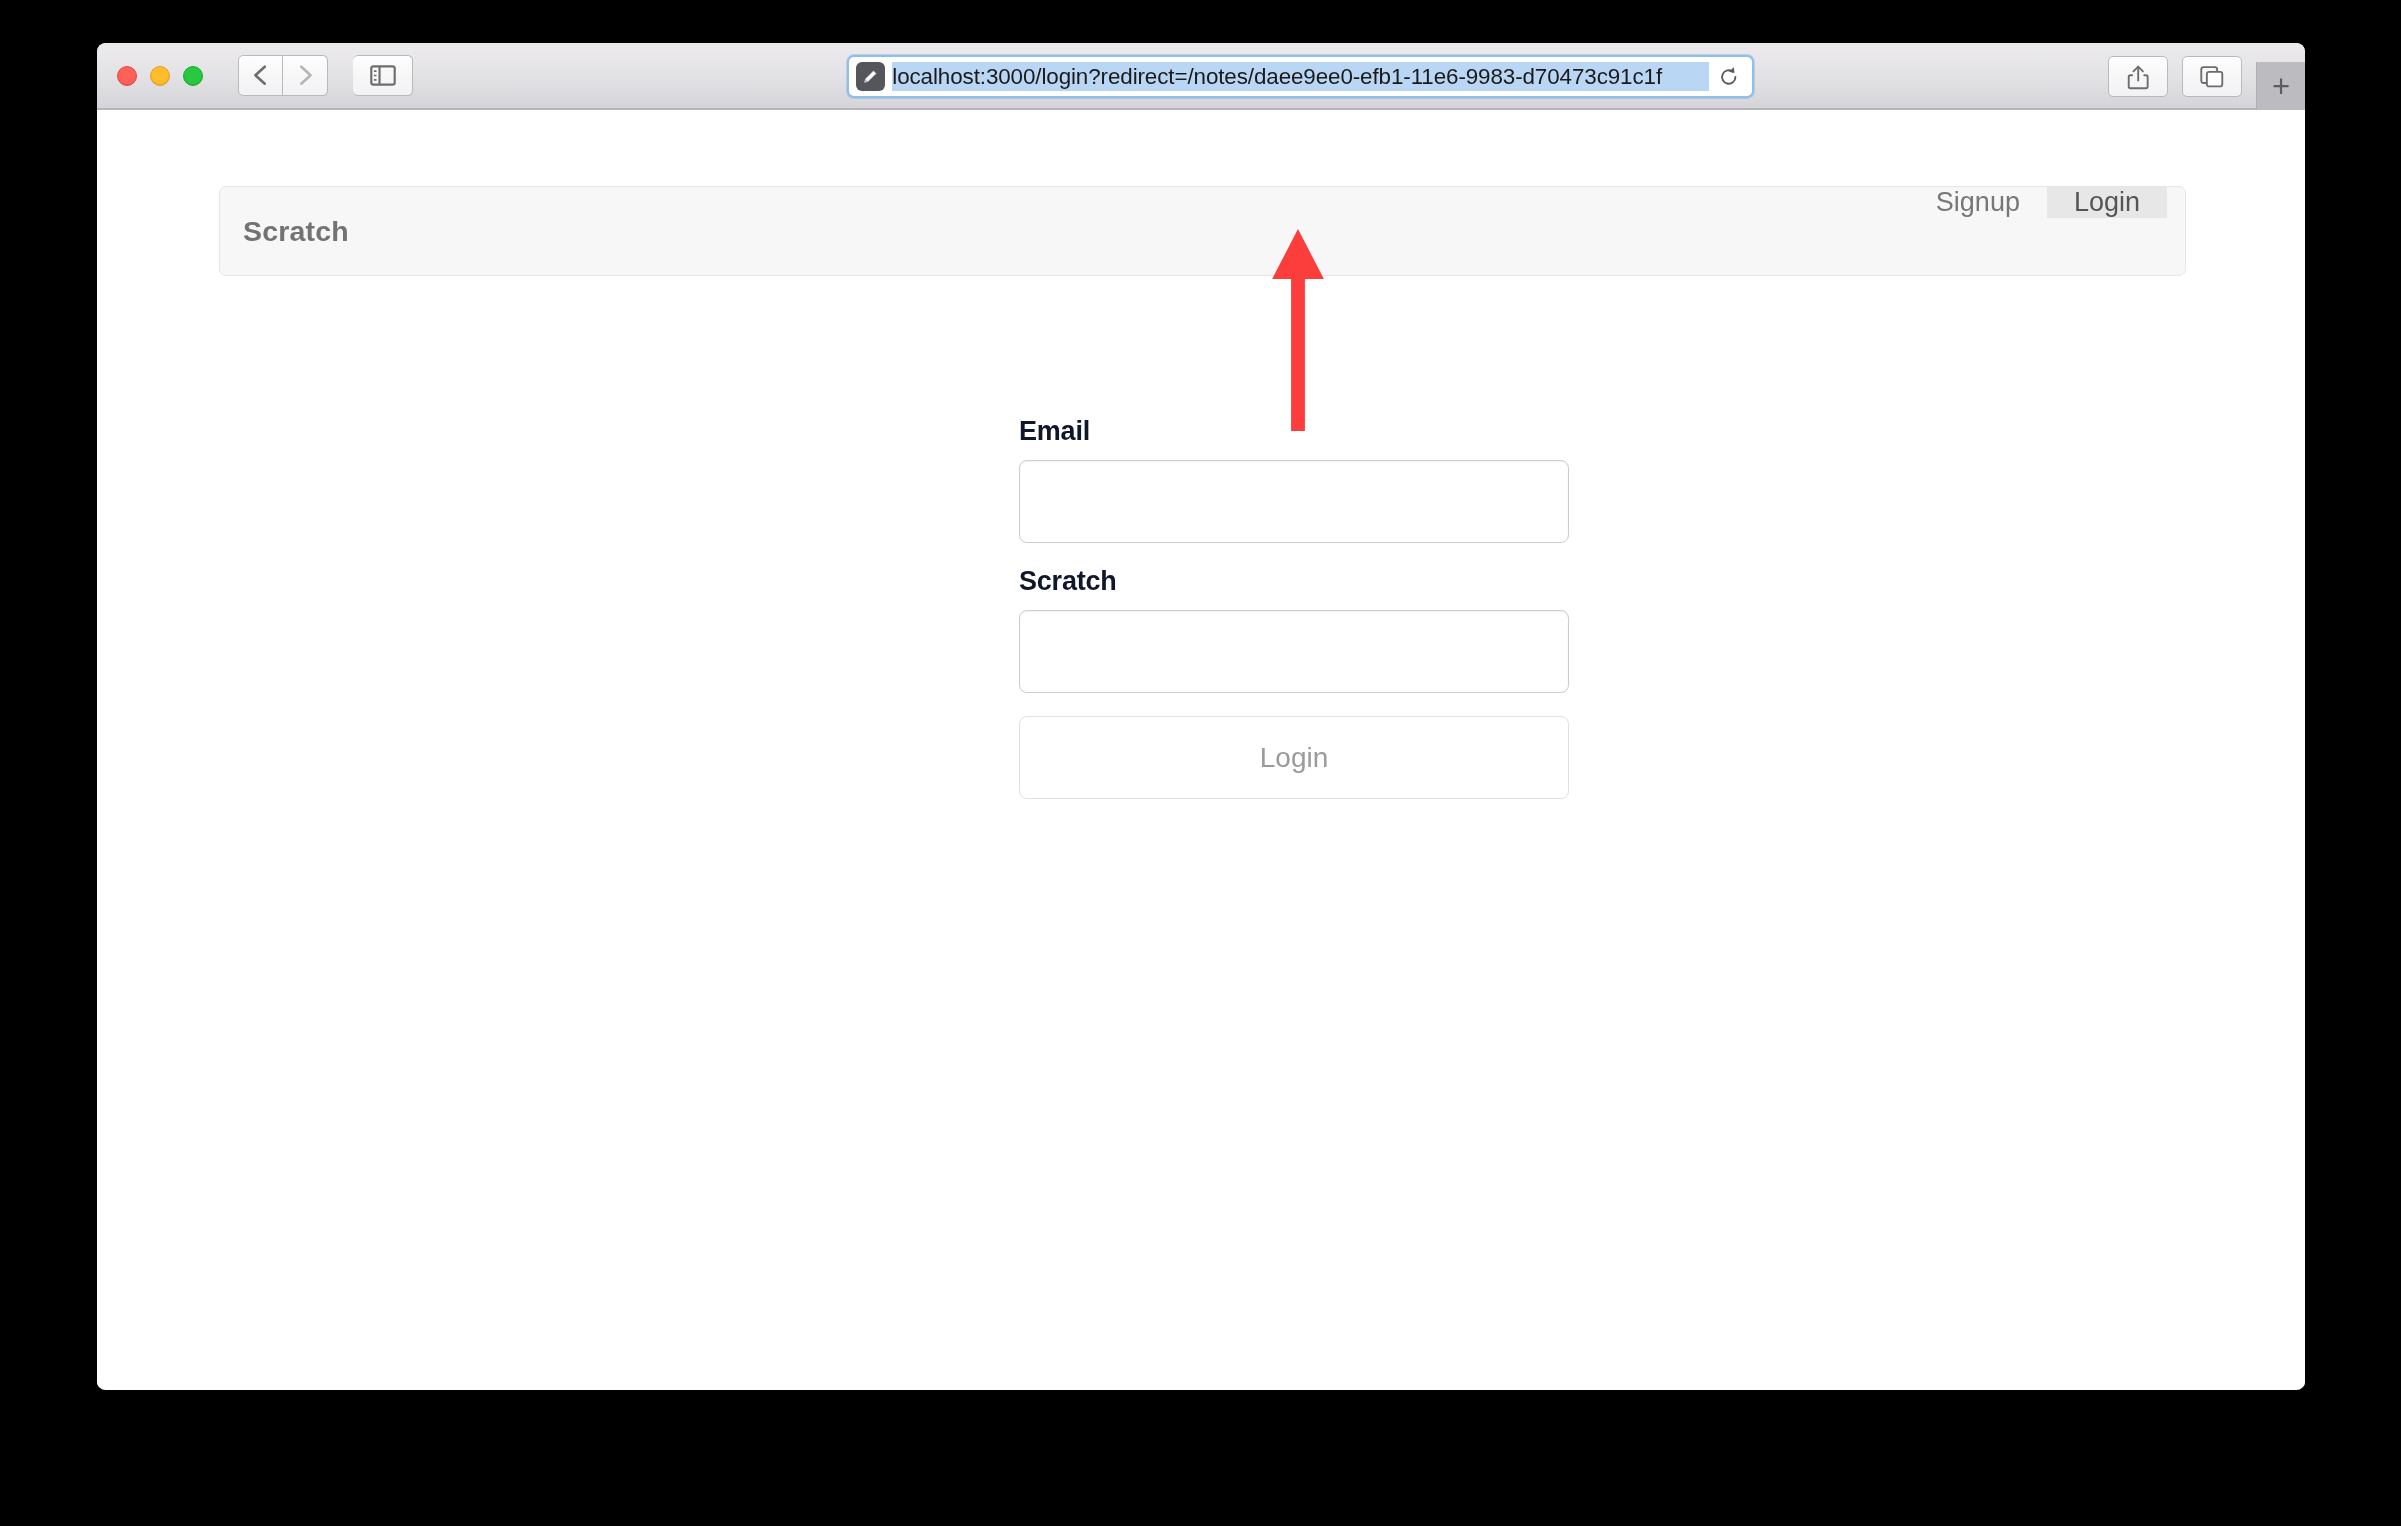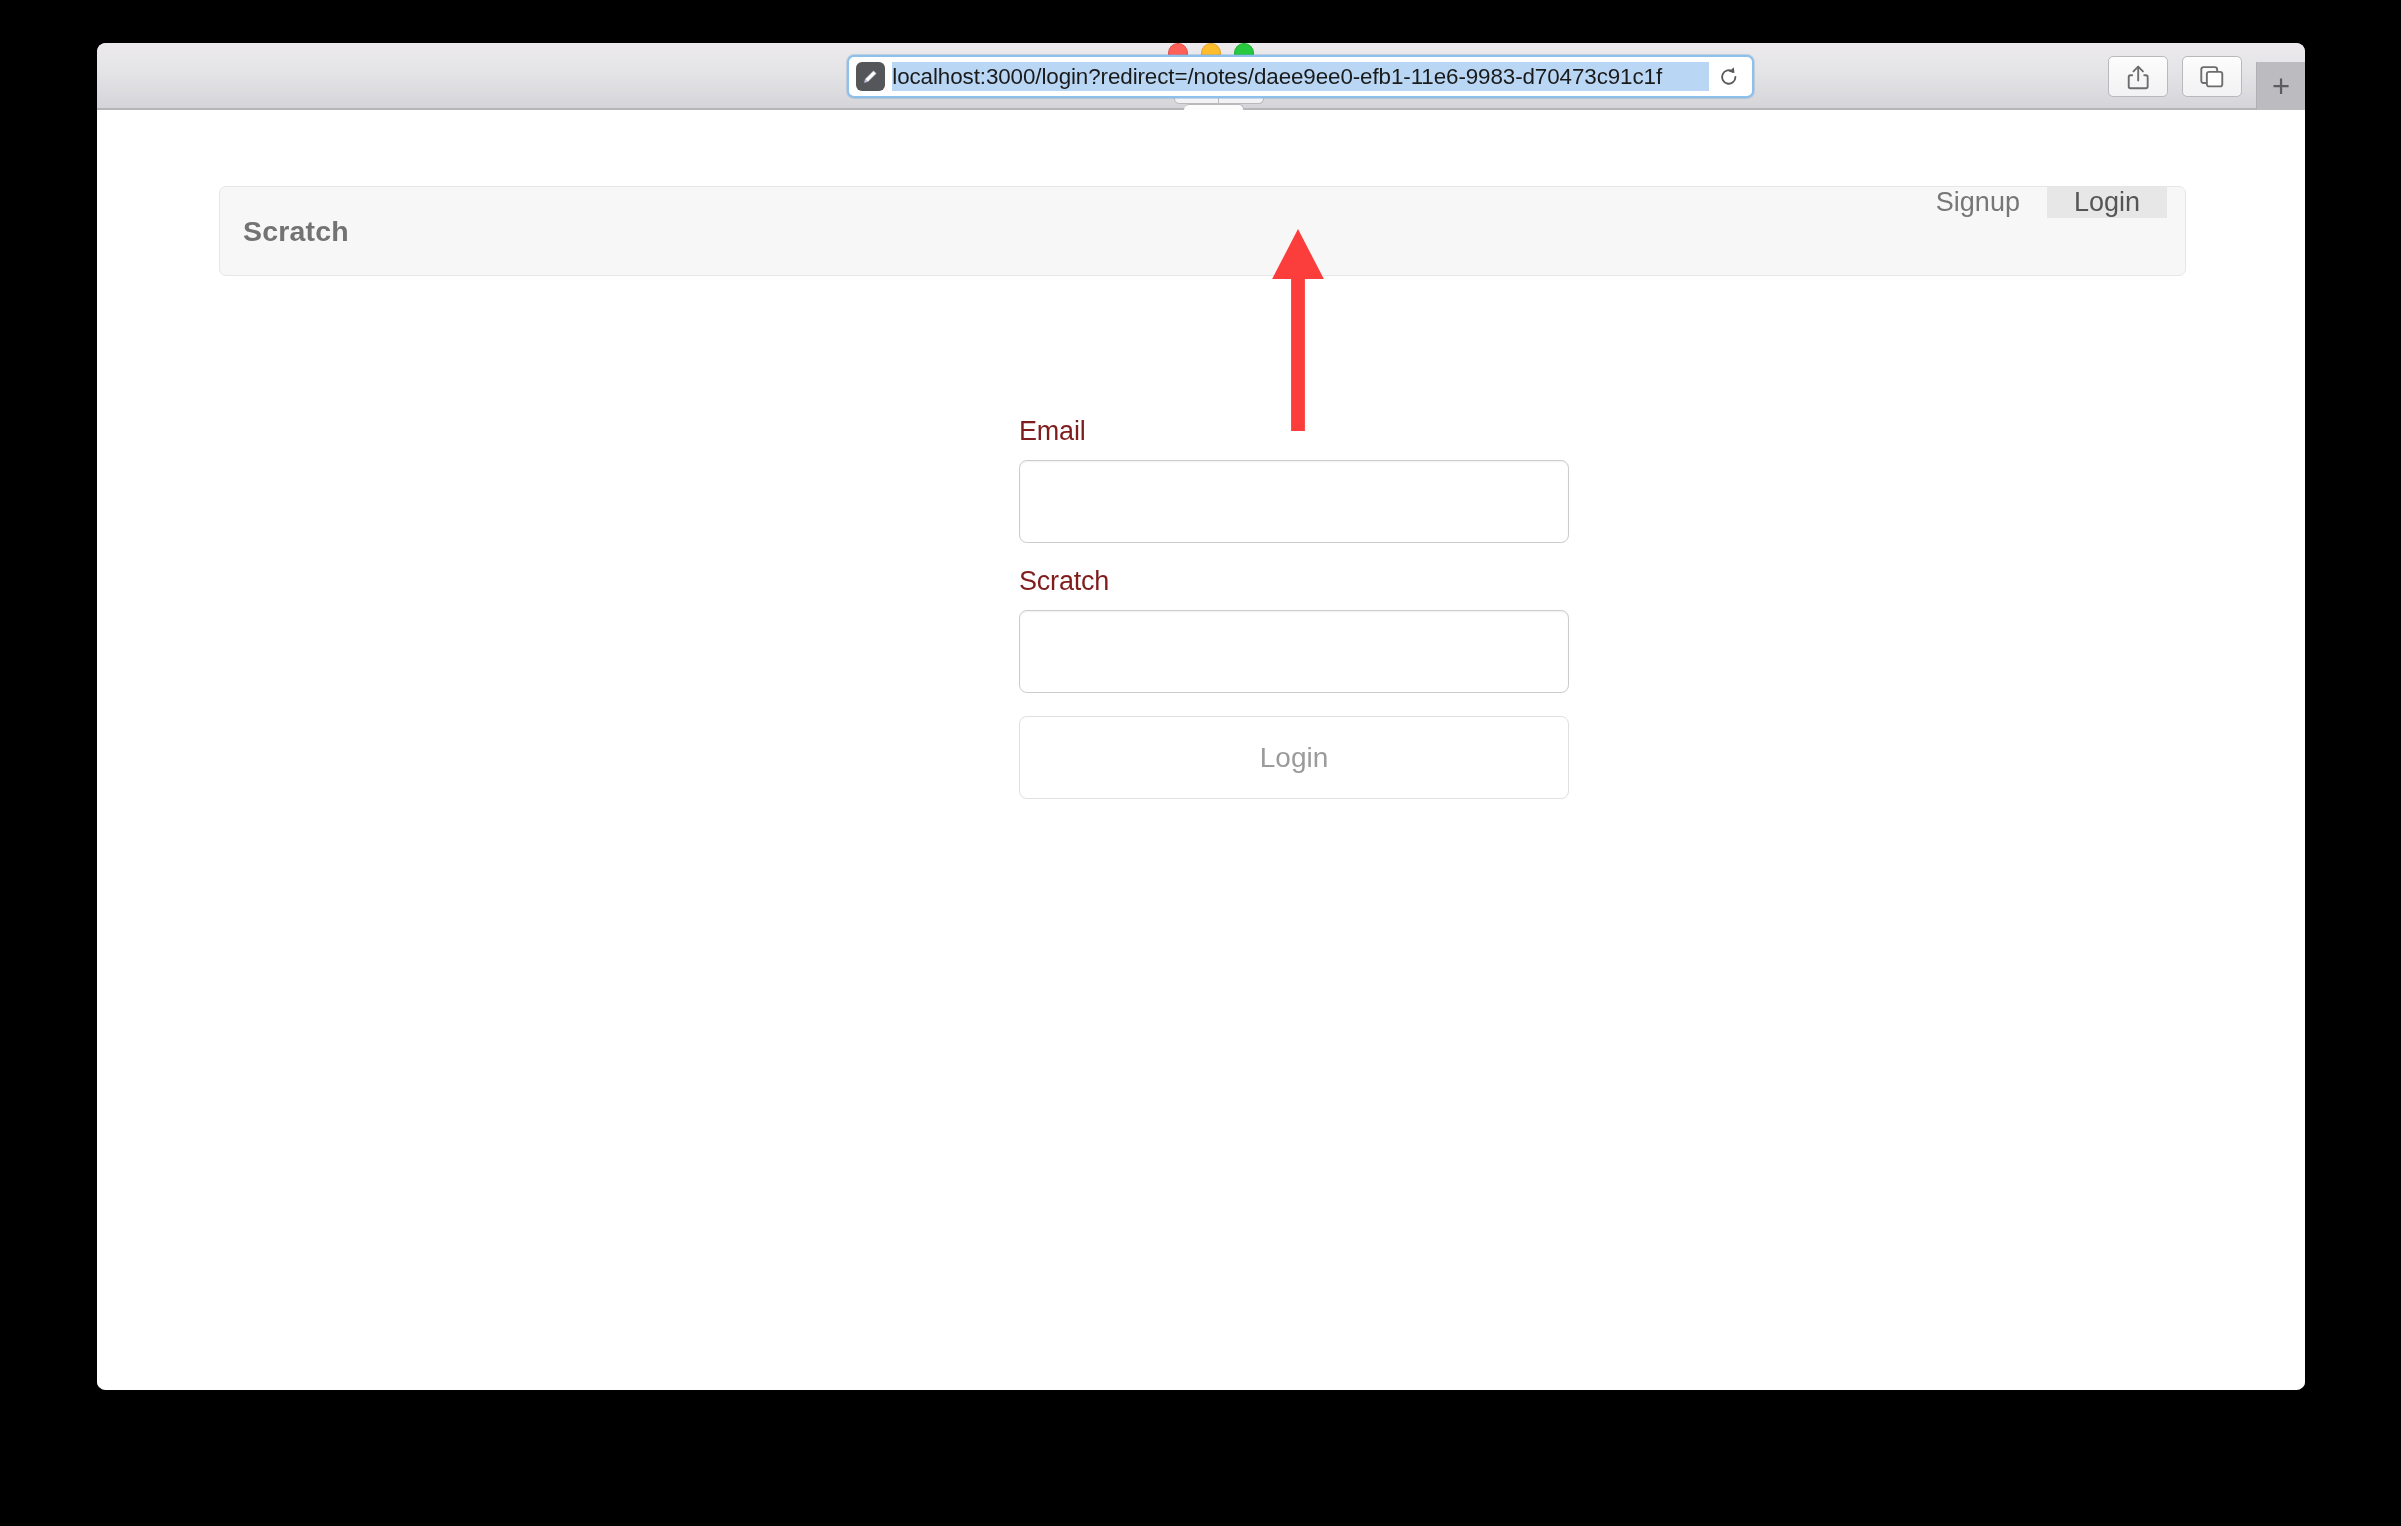--- a/index.html
+++ b/index.html
@@ -27,21 +27,20 @@
   }
 
   
   .toolbar {
     position: relative;
     height: 67px;
     background: linear-gradient(to bottom, #eceaec 0%, #e4e3e6 45%, #d5d4d8 100%);
     border-bottom: 2.6px solid #b5b4b8;
     display: flex;
     align-items: center;
-    flex-direction: column;
   }
 
   .traffic-lights {
     display: flex;
     align-items: center;
     gap: 13px;
     margin-left: 20px;
   }
   .light {
     width: 20px; height: 20px; border-radius: 50%;
@@ -179,22 +178,22 @@
 
   
   .login-form {
     position: absolute;
     left: 922px;
     top: 306px;
     width: 550px;
   }
   .field-label {
     font-size: 27px;
-    font-weight: normal;
-    color: #7f1d1d;
+    font-weight: bold;
+    color: #0f172a;
     margin-bottom: 13px;
     letter-spacing: -0.2px;
   }
   .text-input {
     display: block;
     width: 550px;
     height: 83px;
     border: 1.7px solid #cccccc;
     border-radius: 7.8px;
     background: #ffffff;

